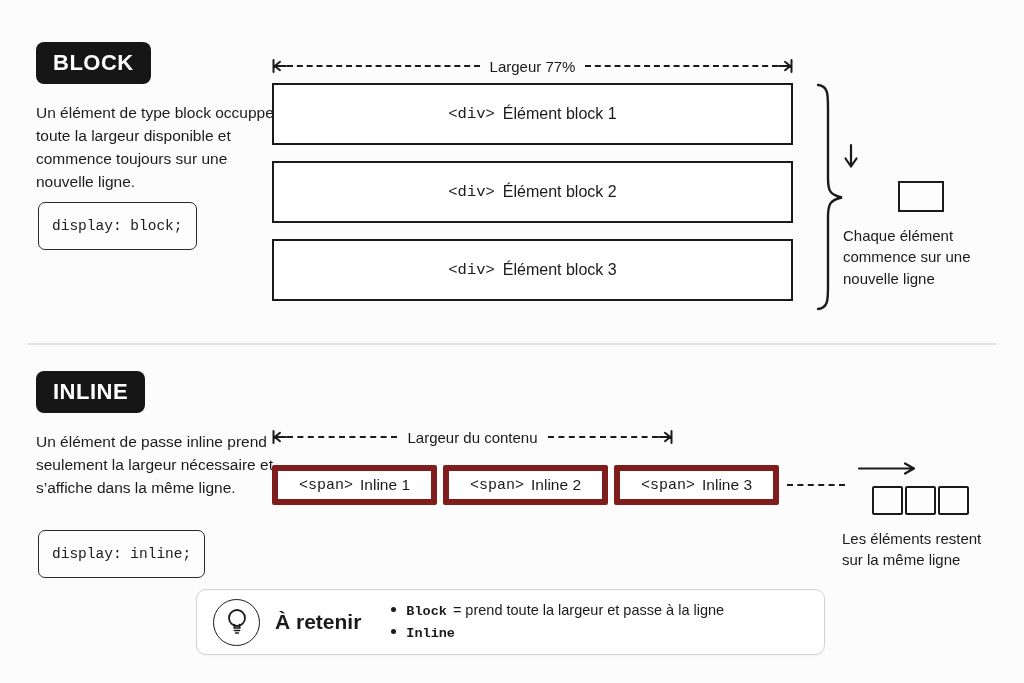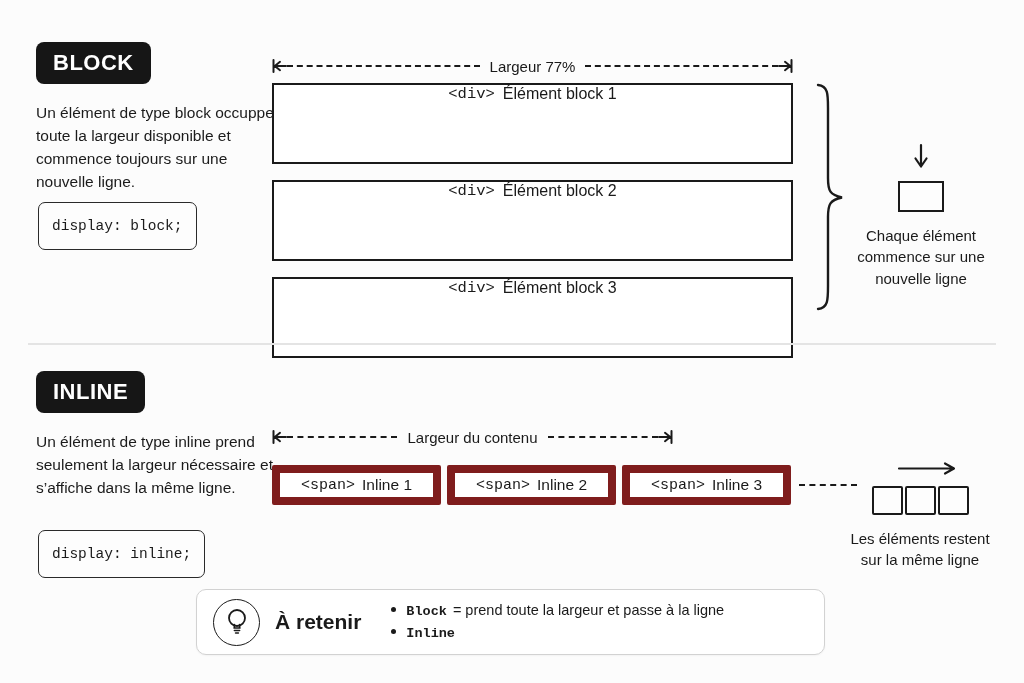--- a/index.html
+++ b/index.html
@@ -66,37 +66,38 @@
   #measure-block  { left: 272px; top: 57px; width: 521px; }
   #measure-inline { left: 272px; top: 428px; width: 401px; }
   .m-dash { flex: 1; border-top: 2px dashed #1a1a1a; height: 0; }
   .m-label { font-size: 15px; padding: 0 10px; white-space: nowrap; }
   .m-end { flex: 0 0 auto; display: block; }
 
   
   #block-stack { left: 272px; top: 83px; width: 521px; }
   .block-box {
     width: 521px;
-    height: 81px;
+    height: 62px;
     border: 2px solid #1a1a1a;
     background: #ffffff;
     display: flex;
+    align-items: center;
     justify-content: center;
     font-size: 16px;
     margin-bottom: 16px;
   }
   .el-tag { margin-right: 8px; font-size: 15.5px; }
 
   
   #brace { left: 812px; top: 82px; }
 
   
   .annotation {
     position: absolute;
-    text-align: center;
+    text-align: left;
     font-size: 15px;
     line-height: 21.5px;
   }
   #annotation-block  { left: 843px; top: 143px; width: 156px; }
   #annotation-inline { left: 842px; top: 460px; width: 156px; }
   .mini-rect {
     width: 46px; height: 31px;
     border: 2px solid #1a1a1a;
     margin: 4px auto 0;
     background: #fdfdfd;
@@ -120,21 +121,21 @@
 
   
   #inline-row {
     left: 272px; top: 465px;
     display: flex;
     align-items: center;
     gap: 6px;
   }
   .span-box {
     height: 40px;
-    border: 8px solid #7f1d1d;
+    border: 6px solid #7f1d1d;
     border-radius: 2px;
     background: #ffffff;
     display: flex;
     align-items: center;
     padding: 12px 21px;
     font-size: 15.5px;
     white-space: nowrap;
   }
   .span-box .el-tag { margin-right: 7px; font-size: 15px; }
   #inline-trail {
@@ -235,21 +236,21 @@
     <path d="M8 2 V21 M2.5 15.5 L8 23.5 L13.5 15.5" fill="none" stroke="#1a1a1a" stroke-width="2.2" stroke-linecap="round" stroke-linejoin="round"></path>
   </svg>
   <div class="mini-rect"></div>
   <span class="ann-text">Chaque élément commence sur une nouvelle ligne</span>
 </div>
 
 <div id="divider"></div>
 
 <div class="badge" id="badge-inline">INLINE</div>
 
-<p class="desc" id="desc-inline">Un élément de type inline prend seulement la largeur nécessaire et s’affiche dans la même ligne.</p>
+<p class="desc" id="desc-inline">Un élément de passe inline prend seulement la largeur nécessaire et s’affiche dans la même ligne.</p>
 
 <div class="code-chip mono" id="code-inline">display: inline;</div>
 
 <div class="measure" id="measure-inline">
   <svg class="m-end" width="15" height="16" viewBox="0 0 15 16">
     <path d="M1.5 2 V14 M14 8 H3 M8 3.8 L2.8 8 L8 12.2" fill="none" stroke="#1a1a1a" stroke-width="2" stroke-linecap="round" stroke-linejoin="round"></path>
   </svg>
   <div class="m-dash"></div>
   <span class="m-label">Largeur du contenu</span>
   <div class="m-dash"></div>

